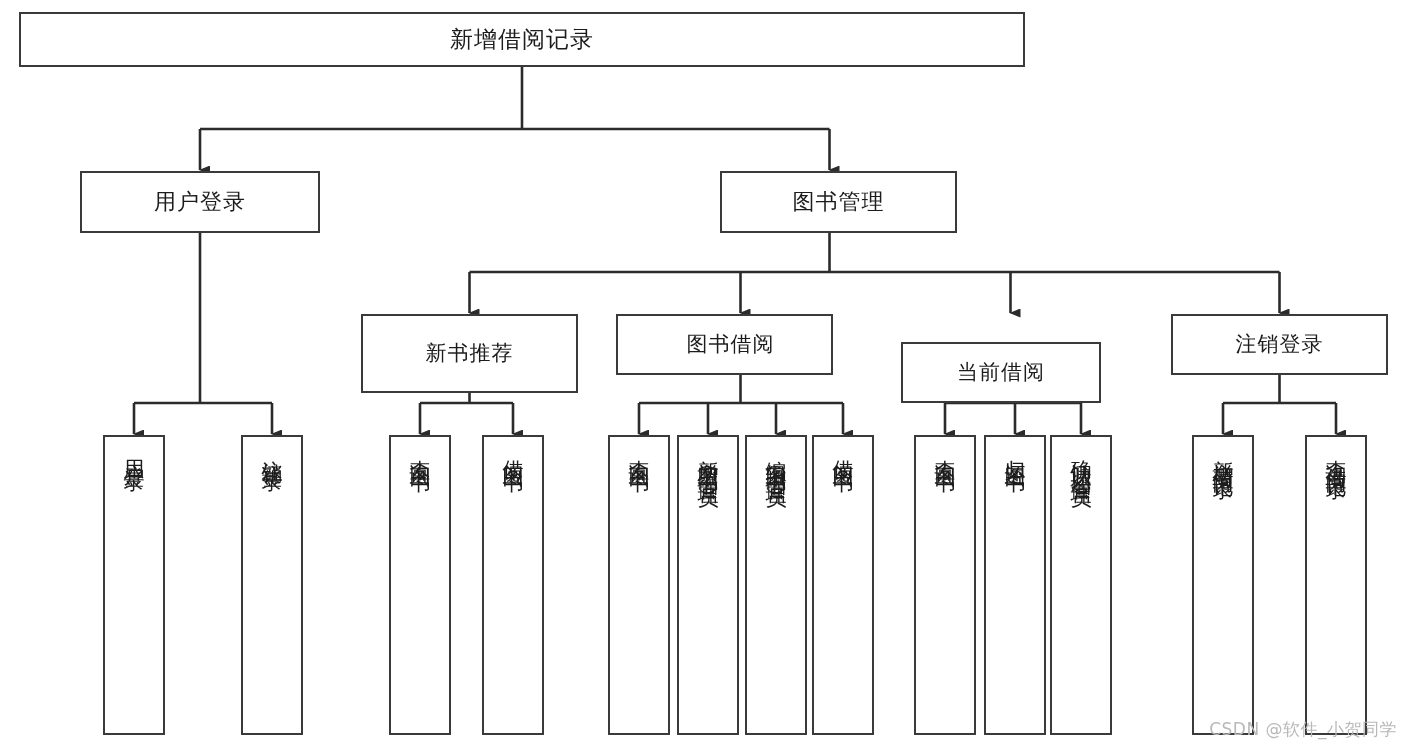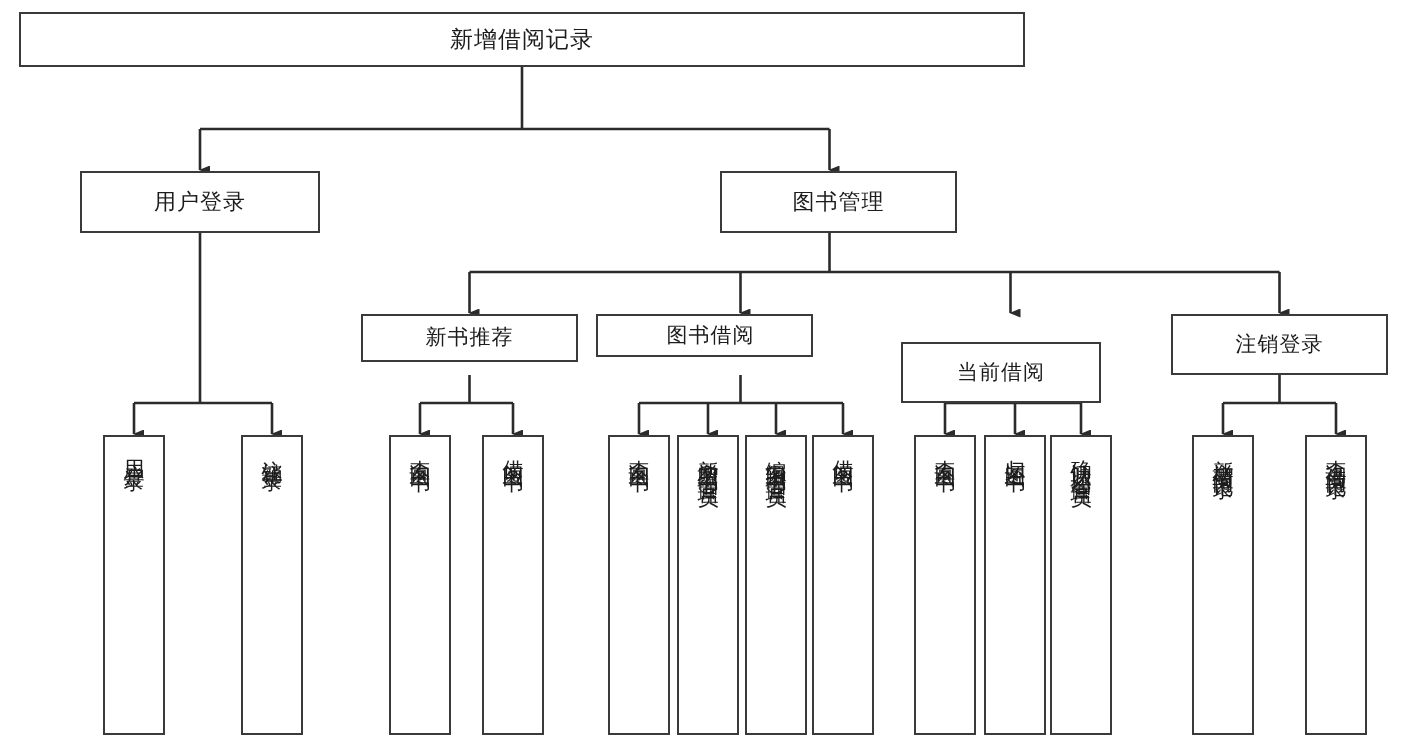--- a/index.html
+++ b/index.html
@@ -118,24 +118,24 @@
   <div id="nodes-layer">
       <div class="node-box level-root horizontal" style="left: 19px; top: 12px; width: 1006px; height: 55px;">
         <span class="node-label">新增借阅记录</span>
       </div>
       <div class="node-box level-2 horizontal" style="left: 80px; top: 171px; width: 240px; height: 62px;">
         <span class="node-label">用户登录</span>
       </div>
       <div class="node-box level-2 horizontal" style="left: 711px; top: 171px; width: 237px; height: 62px; margin-left: 9px;">
         <span class="node-label">图书管理</span>
       </div>
-      <div class="node-box level-3 horizontal" style="left: 361px; top: 314px; width: 217px; height: 48px;">
+      <div class="node-box level-3 horizontal" style="left: 361px; top: 314px; width: 217px; height: 79px;">
         <span class="node-label">新书推荐</span>
       </div>
-      <div class="node-box level-3 horizontal" style="left: 596px; top: 314px; width: 217px; height: 43px; padding-left: 12px;">
+      <div class="node-box level-3 horizontal" style="left: 616px; top: 314px; width: 217px; height: 61px; padding-left: 12px;">
         <span class="node-label">图书借阅</span>
       </div>
       <div class="node-box level-3 horizontal" style="left: 901px; top: 314px; width: 200px; height: 61px; margin-top: 28px;">
         <span class="node-label">当前借阅</span>
       </div>
       <div class="node-box level-3 horizontal" style="left: 1171px; top: 314px; width: 217px; height: 61px;">
         <span class="node-label">注销登录</span>
       </div>
       <div class="node-box leaf vertical" style="left: 103px; top: 435px; width: 62px; height: 300px;">
         <span class="node-label">用户登录</span>
@@ -171,13 +171,14 @@
         <span class="node-label">确认归还（管理员）</span>
       </div>
       <div class="node-box leaf vertical" style="left: 1192px; top: 435px; width: 62px; height: 300px;">
         <span class="node-label">新增借阅记录</span>
       </div>
       <div class="node-box leaf vertical" style="left: 1305px; top: 435px; width: 62px; height: 300px;">
         <span class="node-label">查询借阅记录</span>
       </div>
     </div>
 
+  <div id="watermark">CSDN @软件_小贺同学</div>
 </div>
 
 </body></html>

